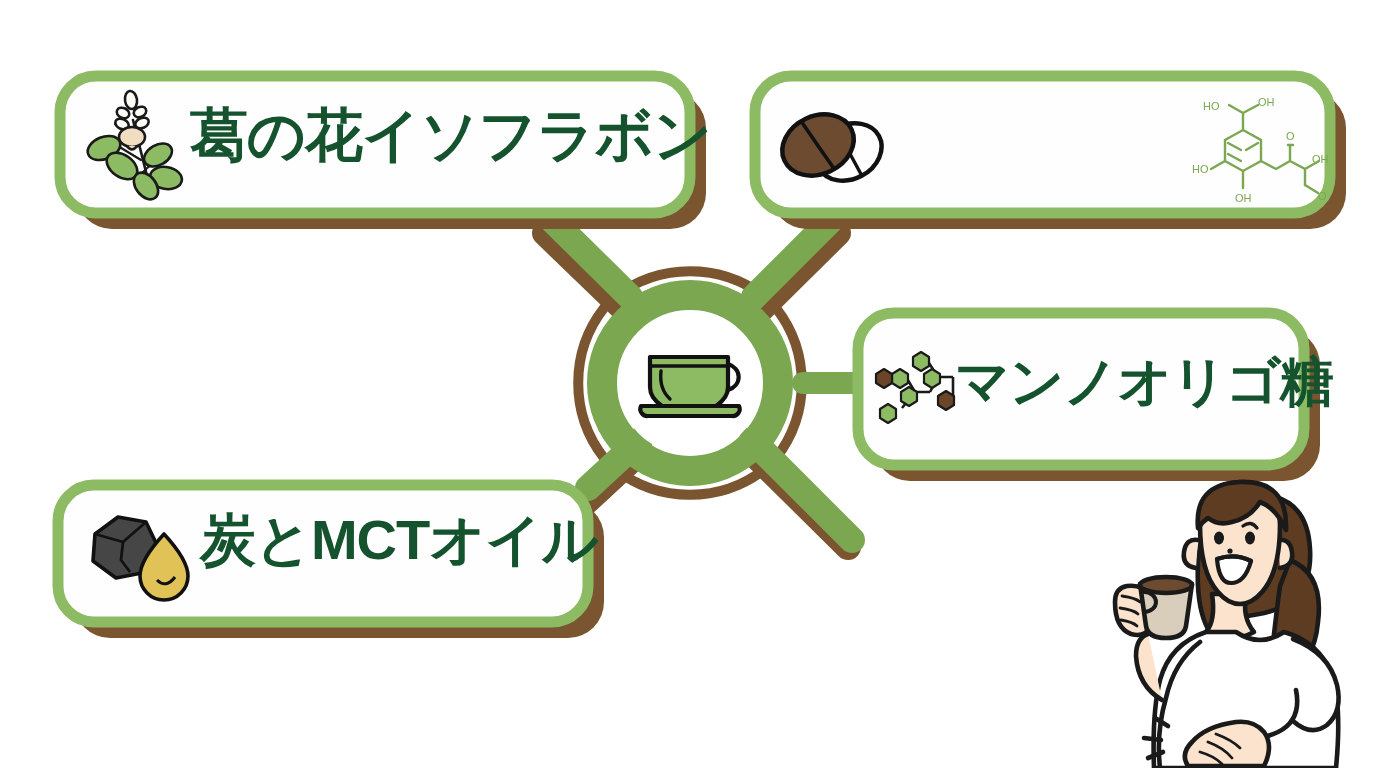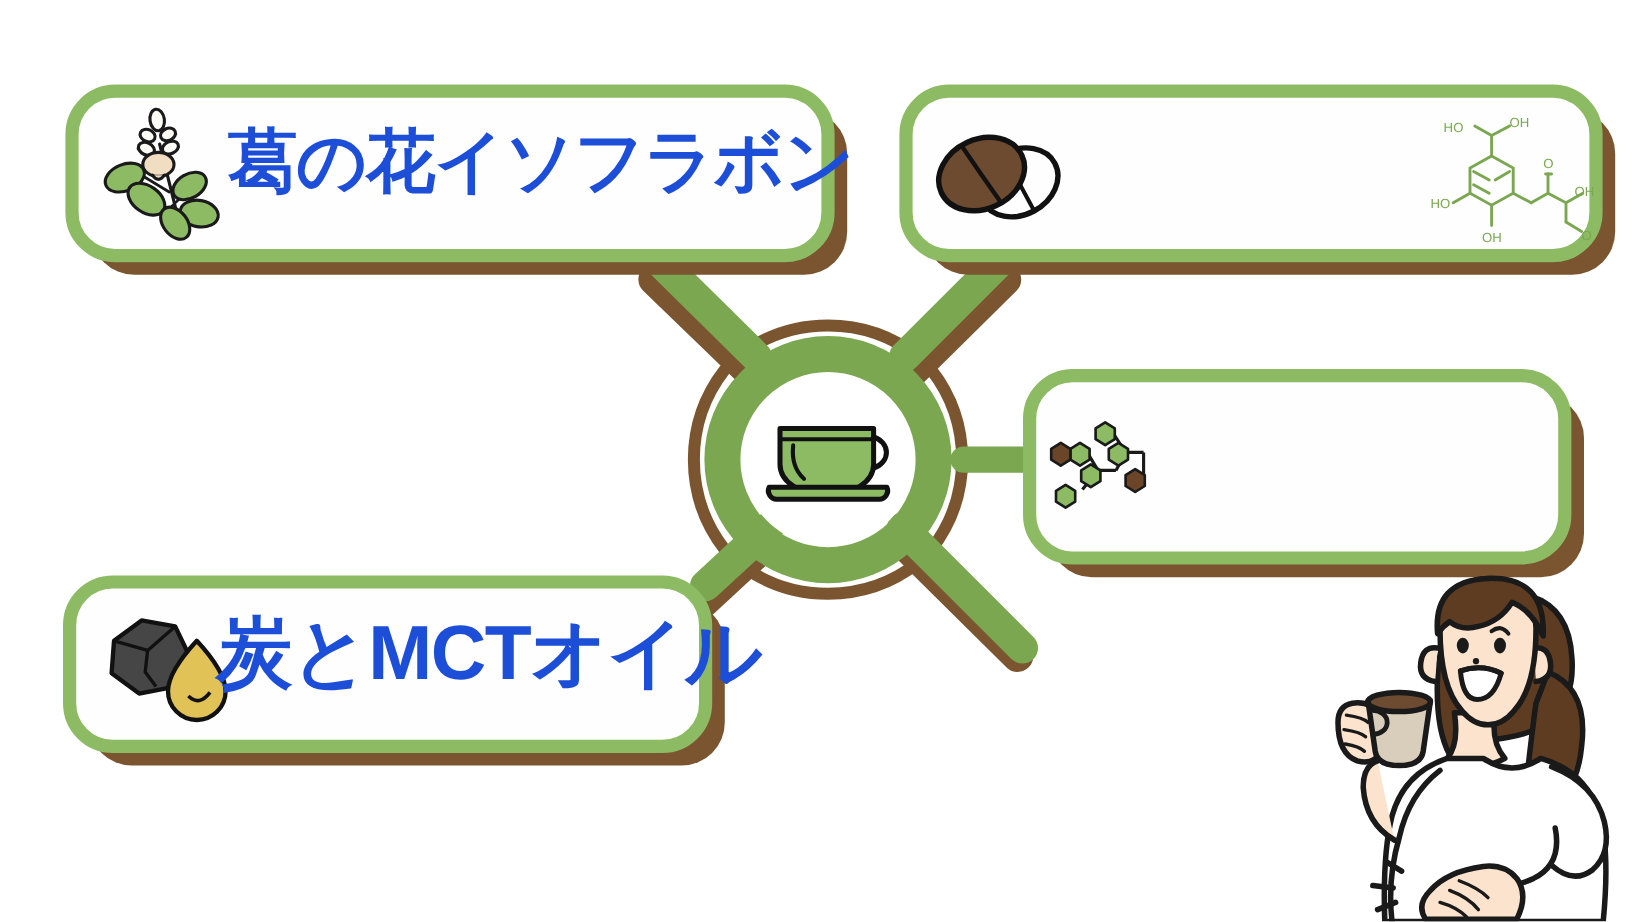--- a/index.html
+++ b/index.html
@@ -8,29 +8,29 @@
     background:#ffffff;
     font-family:"Liberation Sans", sans-serif;
     overflow:hidden;
   }
   #stage { position:relative; width:1376px; height:768px; background:#fff; }
   #stage > svg { position:absolute; left:0; top:0; }
 
   .card-label {
     position:absolute;
     font-weight:700;
-    color:#1d4ed8;
+    color:#14532d;
     letter-spacing:-0.02em;
     white-space:nowrap;
     line-height:1;
   }
   #label-kudzu   { left:190px; top:106px;  font-size:58px; }
   #label-chloro  { left:893px; top:108px;  font-size:54px; }
   #label-manno   { left:955px; top:354px;  font-size:54px; }
-  #label-charcoal{ left:180px; top:512px;  font-size:64px; }
+  #label-charcoal{ left:200px; top:512px;  font-size:56px; }
 </style>
 </head>
 <body>
 
 <div id="stage">
 
   <svg width="1376" height="768" viewBox="0 0 1376 768">
     <defs>
       <clipPath id="cupClip">
         <path d="M652 358 h74 v28 a37 22 0 0 1 -74 0 z"></path>
@@ -205,15 +205,16 @@
 
       <g stroke="#1a1a1a" stroke-width="4.6">
         <path d="M1155 718 L1168 726"></path>
         <path d="M1144 738 L1161 740"></path>
         <path d="M1148 758 L1163 752"></path>
       </g>
     </g>
   </svg>
 
   <div class="card-label" id="label-kudzu">葛の花イソフラボン</div>
+  <div class="card-label" id="label-manno">マンノオリゴ糖</div>
   <div class="card-label" id="label-charcoal">炭とMCTオイル</div>
 
 </div>
 
 </body></html>

